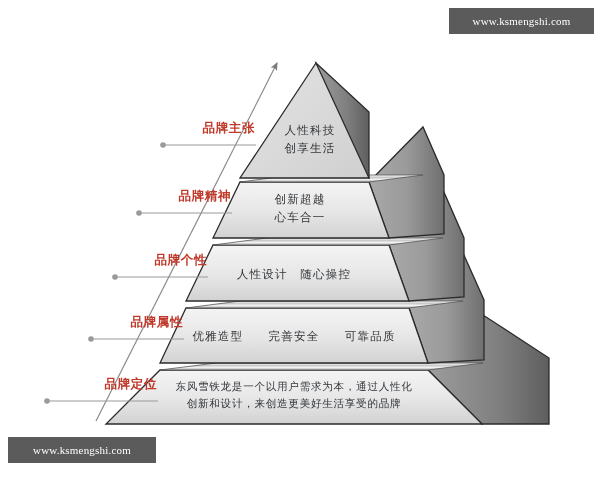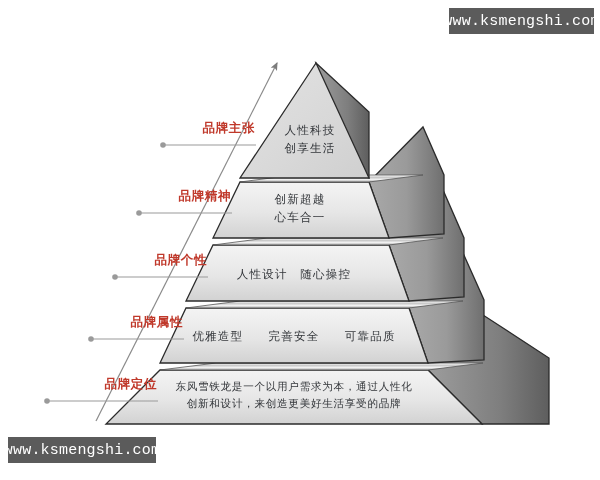--- a/index.html
+++ b/index.html
@@ -7,24 +7,24 @@
     width:600px;height:480px;
     background:#ffffff;
     font-family:"DejaVu Sans","Liberation Sans",sans-serif;
     overflow:hidden;position:relative;
   }
   #stage{position:absolute;inset:0;width:600px;height:480px;}
   .wm{
     position:absolute;
     background:#5b5b5b;
     color:#ffffff;
-    font-size:15px;
+    font-size:11px;
     letter-spacing:.2px;
     display:flex;align-items:center;justify-content:center;
-    font-family:Liberation Mono, monospace;
+    font-family:Liberation Serif, serif;
   }
   #wm-top{right:6px;top:8px;width:145px;height:26px;}
   #wm-bottom{left:8px;top:437px;width:148px;height:26px;}
 
   svg#pyramid{position:absolute;left:0;top:0;width:600px;height:480px;}
 
   .tier-text{
     font-family:"DejaVu Sans","Liberation Sans",sans-serif;
     font-size:11.5px;
     fill:#33363a;

